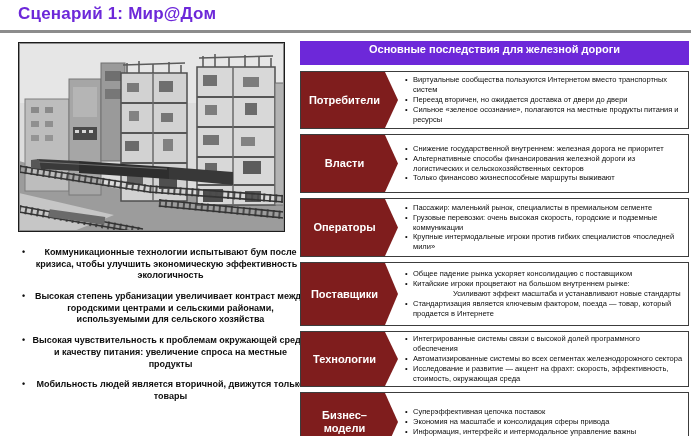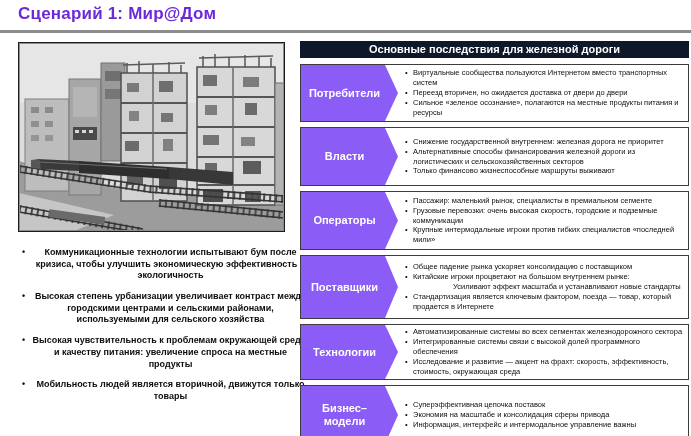--- a/index.html
+++ b/index.html
@@ -27,29 +27,29 @@
     list-style:none;margin:12px;padding:0;text-align:center;
   }
   .left-bullets li{
     position:relative;padding-left:9px;margin-bottom:9px;
     font-size:9px;font-weight:bold;line-height:1.3;color:#0d0d0d;
   }
   .left-bullets li::before{content:"•";position:absolute;left:0;top:0;}
   
   .right-panel{position:absolute;left:300px;top:41px;width:389px;}
   .panel-header{
-    height:17px;line-height:17px;background:#0f172a;color:#ffffff;
+    height:24px;line-height:17px;background:#6d28d9;color:#ffffff;
     font-size:11px;font-weight:bold;text-align:center;margin-bottom:6px;
   }
   .row{
     display:flex;align-items:stretch;border:1px solid #3c3c3c;
     margin-bottom:5px;box-sizing:border-box;background:#ffffff;
   }
   .row-label{
-    flex:0 0 97px;width:97px;background:#8b5cf6;
+    flex:0 0 97px;width:97px;background:#7f1d1d;
     clip-path:polygon(0 0, calc(100% - 13px) 0, 100% 50%, calc(100% - 13px) 100%, 0 100%);
     color:#ffffff;font-size:11px;font-weight:bold;line-height:1.15;
     display:flex;align-items:center;justify-content:center;text-align:center;
     white-space:pre-line;padding-right:10px;box-sizing:border-box;
   }
   .row-bullets{
     flex:1;display:flex;flex-direction:column;justify-content:center;
     padding:2px 4px 2px 7px;min-width:0;
   }
   .row-bullets ul{list-style:none;margin:0;padding:0;}
@@ -225,22 +225,22 @@
           <li class="sub">Усиливают эффект масштаба и устанавливают новые стандарты</li>
           <li>Стандартизация является ключевым фактором, поезда — товар, который продается в Интернете</li>
         </ul>
       </div>
     </div>
 
     <div class="row h56">
       <div class="row-label">Технологии</div>
       <div class="row-bullets">
         <ul>
+          <li>Интегрированные системы связи с высокой долей программного обеспечения</li>
           <li>Автоматизированные системы во всех сегментах железнодорожного сектора</li>
-          <li>Интегрированные системы связи с высокой долей программного обеспечения</li>
           <li>Исследование и развитие — акцент на фрахт: скорость, эффективность, стоимость, окружающая среда</li>
         </ul>
       </div>
     </div>
 
     <div class="row h48">
       <div class="row-label">Бизнес–
 модели</div>
       <div class="row-bullets">
         <ul>

